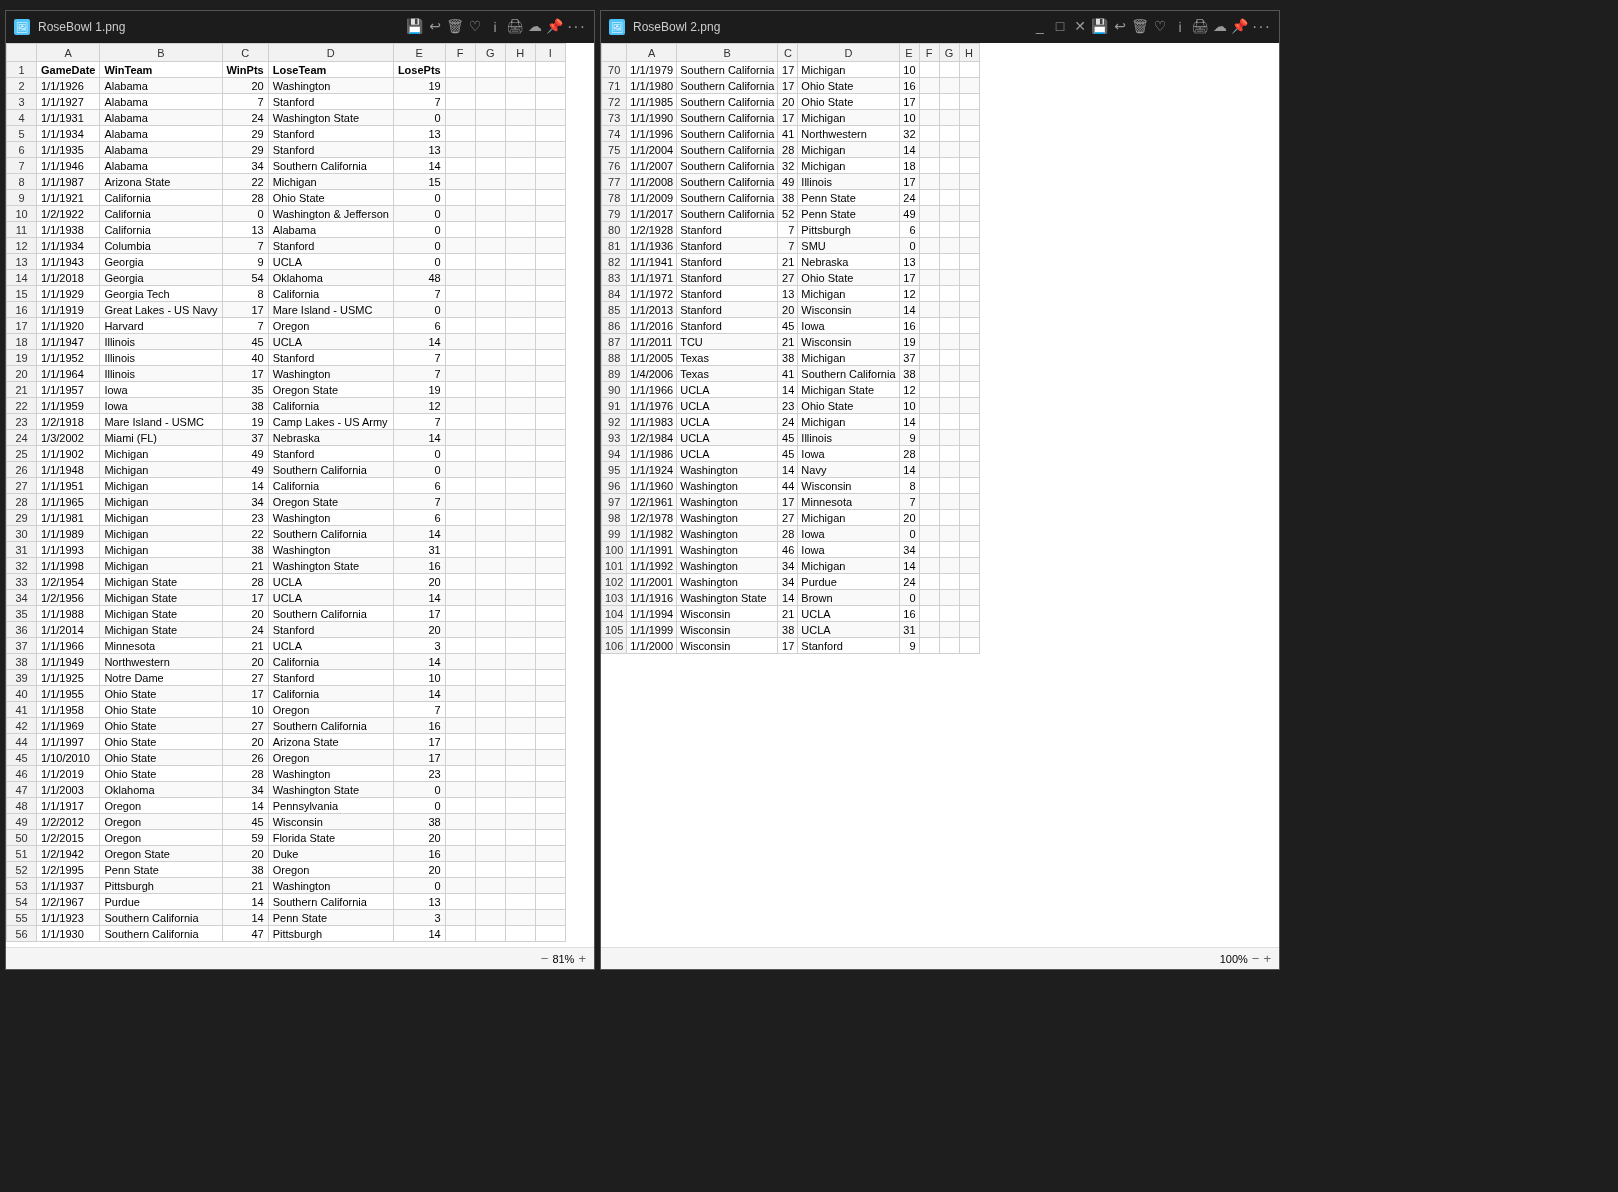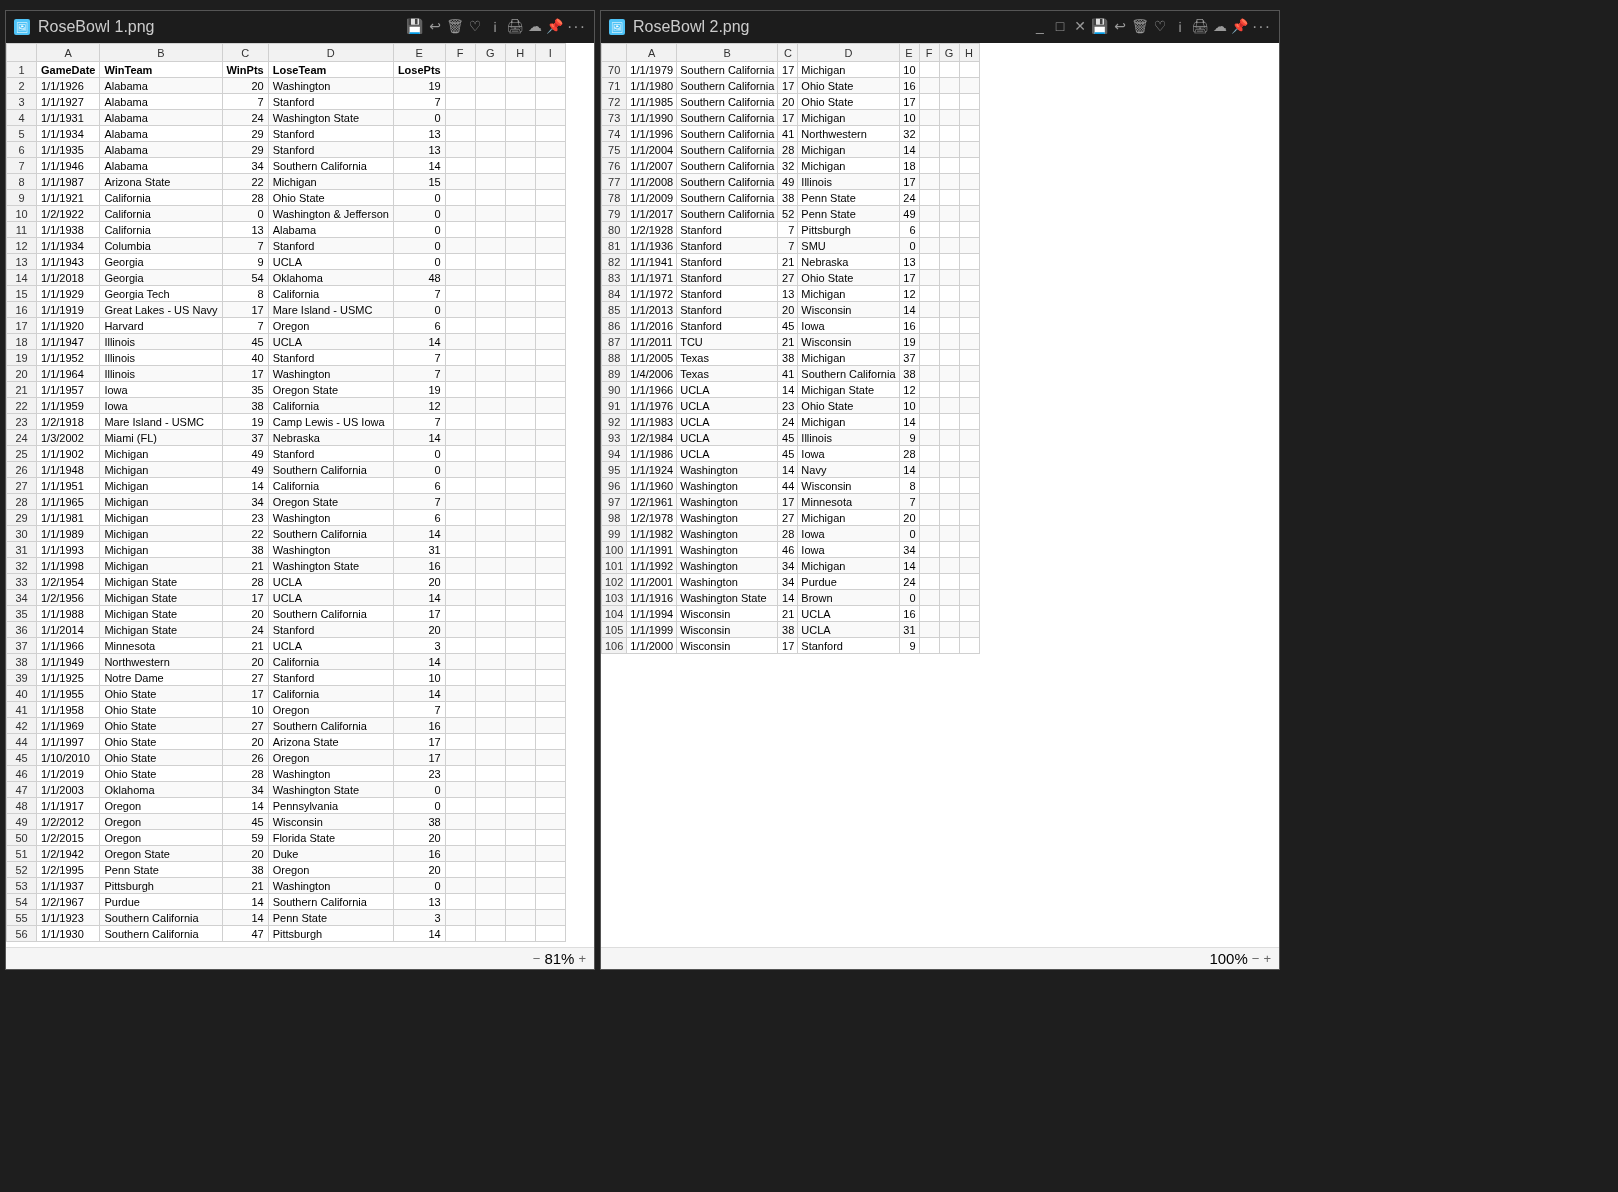--- a/index.html
+++ b/index.html
@@ -5,21 +5,21 @@
     * { margin: 0; padding: 0; box-sizing: border-box; }
     body { background: #1e1e1e; font-family: 'Segoe UI', Arial, sans-serif; font-size: 12px; color: #000; width: 1618px; height: 1192px; overflow: hidden; }
 
     
     .window-left { width: 590px; height: 960px; background: #fff; border: 1px solid #555; position: absolute; top: 10px; left: 5px; display: flex; flex-direction: column; }
     .window-right { width: 680px; height: 960px; background: #fff; border: 1px solid #555; position: absolute; top: 10px; left: 600px; display: flex; flex-direction: column; }
 
     
     .title-bar { height: 32px; background: #1c1c1c; display: flex; align-items: center; padding: 0 8px; gap: 8px; flex-shrink: 0; }
     .title-bar-icon { width: 16px; height: 16px; background: #4fc3f7; border-radius: 2px; flex-shrink: 0; display: flex; align-items: center; justify-content: center; font-size: 10px; color: white; }
-    .title-bar-text { color: #ccc; font-size: 16px; flex: 1; }
+    .title-bar-text { color: #ccc; font-size: 12px; flex: 1; }
     .title-bar-controls { display: flex; gap: 4px; margin-left: auto; }
     .tb-btn { width: 16px; height: 16px; background: none; border: none; color: #999; cursor: pointer; font-size: 14px; display: flex; align-items: center; justify-content: center; }
     .tb-dots { color: #999; font-size: 16px; letter-spacing: 1px; }
 
     
     .sheet-area { flex: 1; overflow: hidden; background: #fff; }
     .sheet-scroll { width: 100%; height: 100%; overflow: auto; }
 
     
     table { border-collapse: collapse; font-size: 11px; }
@@ -29,21 +29,21 @@
     .row-num { background: #f2f2f2; text-align: center; color: #333; min-width: 28px; }
     .col-header { background: #f2f2f2; font-weight: normal; }
 
     
     tr:nth-child(even) td:not(.row-num) { background: #f9f9f9; }
     tr:nth-child(odd) td:not(.row-num) { background: #fff; }
 
     
     .status-bar { height: 22px; background: #f5f5f5; border-top: 1px solid #ddd; display: flex; align-items: center; padding: 0 8px; gap: 8px; flex-shrink: 0; }
     .zoom-control { display: flex; align-items: center; gap: 4px; margin-left: auto; }
-    .zoom-pct { font-size: 15px; }
+    .zoom-pct { font-size: 11px; }
     .zoom-icon { font-size: 13px; color: #666; cursor: pointer; }
 
     
     .right-sheet { font-size: 11px; }
     .right-sheet th, .right-sheet td { min-width: 20px; padding: 1px 3px; }
   </style>
 </head>
 <body>
 
 <div class="window-left">
@@ -343,21 +343,21 @@
               <td></td>
               <td></td>
               <td></td>
               <td></td>
             </tr>
             <tr>
               <td class="row-num">23</td>
               <td>1/2/1918</td>
               <td>Mare Island - USMC</td>
               <td style="text-align: right;">19</td>
-              <td>Camp Lewis - US Iowa</td>
+              <td>Camp Lakes - US Army</td>
               <td style="text-align: right;">7</td>
               <td></td>
               <td></td>
               <td></td>
               <td></td>
             </tr>
             <tr>
               <td class="row-num">24</td>
               <td>1/3/2002</td>
               <td>Miami (FL)</td>

